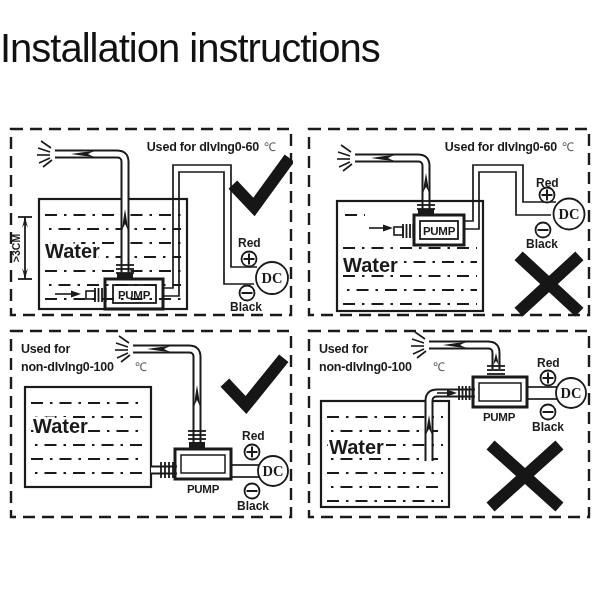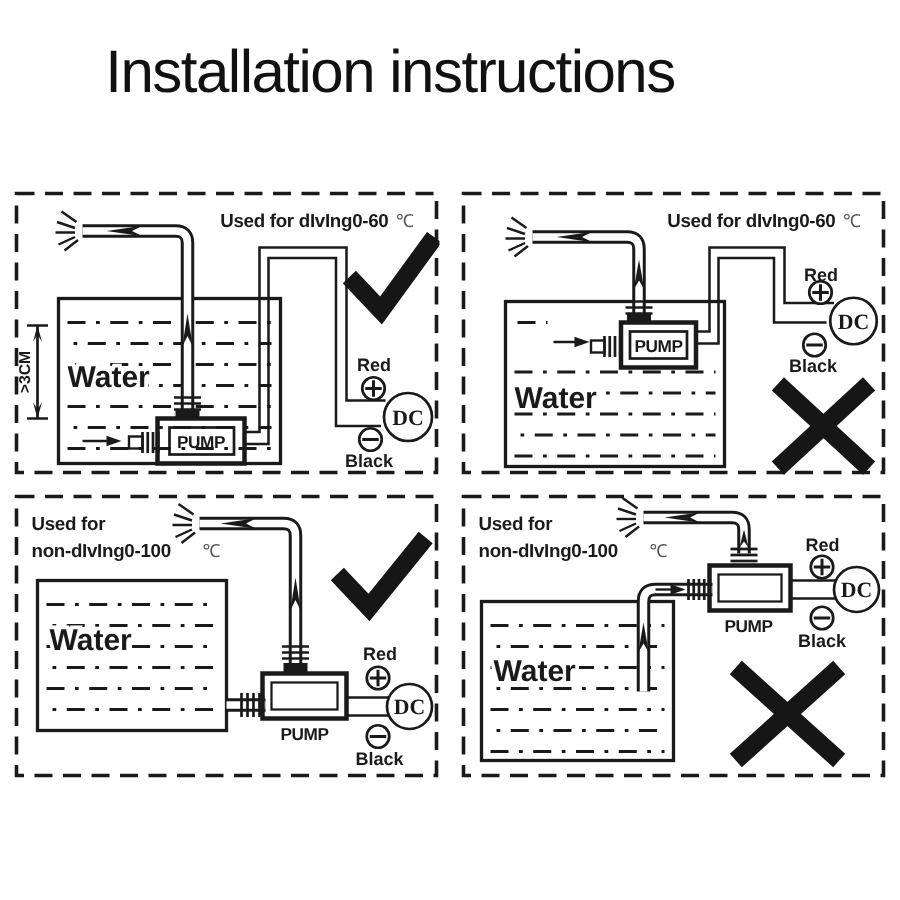--- a/index.html
+++ b/index.html
@@ -1,18 +1,18 @@
 <!DOCTYPE html>
 <html><head>
 <meta charset="utf-8">
 <style>
   html,body{margin:0;padding:0;background:#fff;}
   #page{position:relative;width:600px;height:600px;background:#fff;overflow:hidden;
         font-family:"Liberation Sans",sans-serif;color:#111;}
-  #main-title{position:absolute;top:26px;left:0;width:520px;margin:0;text-align:center;
+  #main-title{position:absolute;top:26px;left:0;width:520px;margin:0;text-align:left;
         font-size:40px;font-weight:400;letter-spacing:-1px;color:#111;
         font-family:"Liberation Sans",sans-serif;}
   .panel{position:absolute;width:284px;height:190px;}
   .p1{left:9px;top:127px;} .p2{left:307px;top:127px;}
   .p3{left:9px;top:329px;} .p4{left:307px;top:329px;}
   svg{display:block;}
   svg text{font-family:"Liberation Sans",sans-serif;fill:#1a1a1a;}
   .t-cap{font-size:12.5px;font-weight:700;letter-spacing:-0.2px;}
   .t-deg{font-size:12px;font-weight:400;fill:#555;}
   .t-water{font-size:20px;font-weight:700;paint-order:stroke;stroke:#fff;stroke-width:5px;}

